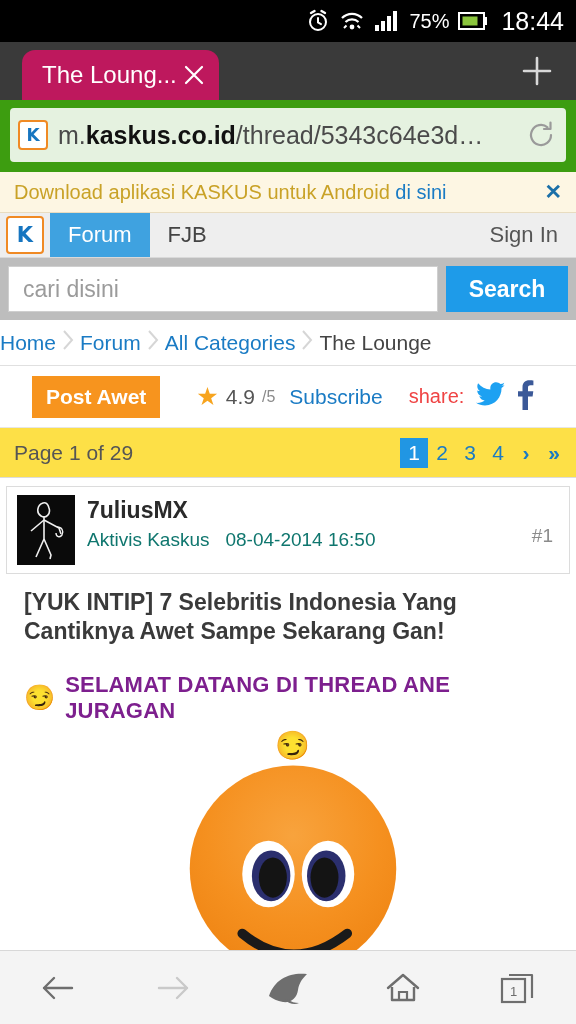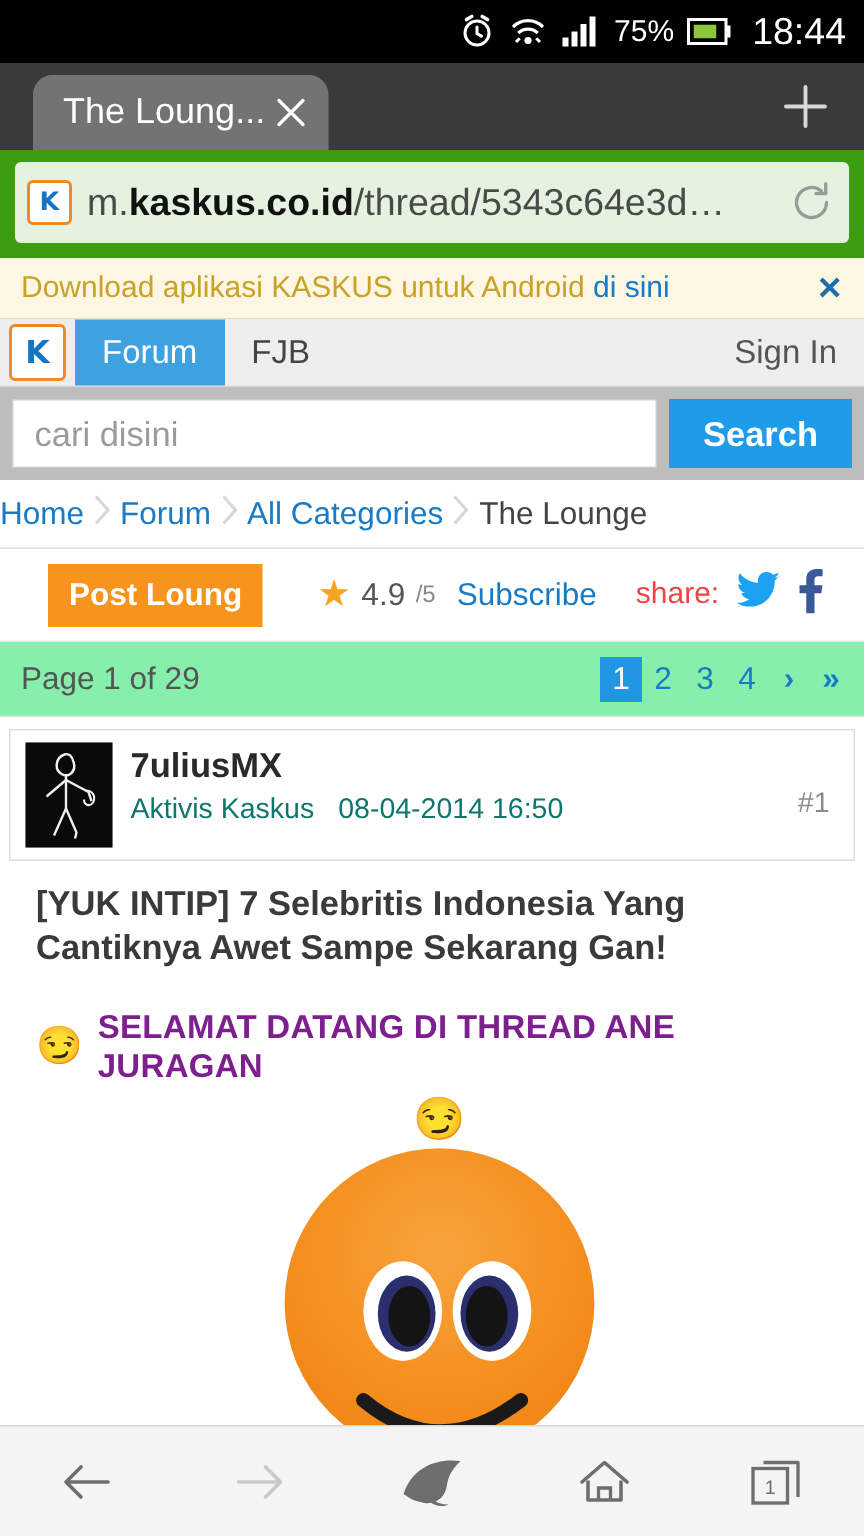--- a/index.html
+++ b/index.html
@@ -23,21 +23,21 @@
   .ic { display:inline-block; }
   .ic svg { display:block; }
 
   
   .tabstrip {
     height: 58px; background: #3a3a3a;
     position: relative; display: flex; align-items: flex-end;
   }
   .tab {
     height: 50px; margin-left: 22px;
-    background: #737373;
+    background: #be185d;
     border-radius: 13px 13px 0 0;
     display: flex; align-items: center;
     padding: 0 14px 0 20px; gap: 6px;
     position: relative; z-index: 2;
   }
   .tab-title {
     color: #ffffff; font-size: 24px; white-space: nowrap;
   }
   .tab-close { width: 22px; height: 22px; }
   .newtab {
@@ -136,21 +136,21 @@
   .star { color:#f7a41e; font-size: 25px; line-height:1; }
   .ratingval { font-size: 21px; color:#555555; }
   .ratingmax { font-size: 16px; color:#8a8a8a; }
   .subscribe { color:#1a7bc4; font-size: 21px; margin-left: 14px; }
   .sharelbl { color:#ef4444; font-size: 20px; margin-left: 26px; }
   .shareicons { display:flex; align-items:center; gap: 10px; margin-left: 12px; }
 
   .pagerow {
     height: 50px; display:flex; align-items:center;
     padding: 0 8px 0 14px; border-bottom:1px solid #dcdcdc;
-    background:#86efac;
+    background:#fde047;
   }
   .pagelabel { font-size: 21px; color:#555555; }
   .pager { margin-left:auto; display:flex; align-items:center; gap: 0; }
   .pg {
     min-width: 28px; height:30px; display:flex; align-items:center;
     justify-content:center; font-size: 21px; color:#1a7bc4; padding: 0 5px;
   }
   .pg.cur { background:#2196e3; color:#ffffff; font-weight: normal; }
   .pg.arrow { font-weight: bold; }
 
@@ -294,21 +294,21 @@
       <span class="crumb">All Categories</span>
       <span class="crumbsep">
         <svg width="12" height="22" viewBox="0 0 12 22">
             <path d="M2 2 L10 11 L2 20" fill="none" stroke="#d6d6d6" stroke-width="2"></path>
           </svg>
       </span>
       <span class="crumb last">The Lounge</span>
     </div>
 
     <div class="actionrow">
-      <div class="postreply">Post Loung</div>
+      <div class="postreply">Post Awet</div>
       <div class="ratingwrap">
         <span class="star">★</span>
         <span class="ratingval">4.9</span>
         <span class="ratingmax">/5</span>
       </div>
       <span class="subscribe">Subscribe</span>
       <span class="sharelbl">share:</span>
       <span class="shareicons">
         <span>
           <svg width="30" height="26" viewBox="0 0 30 26">

